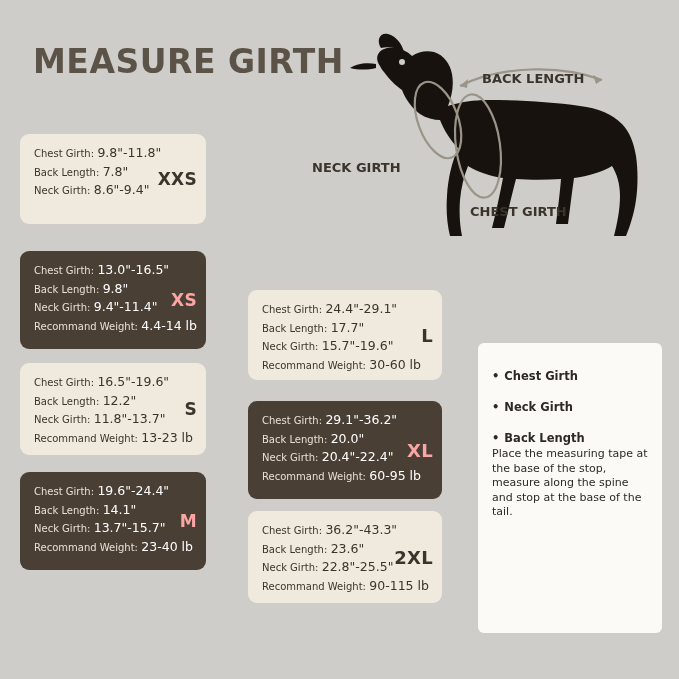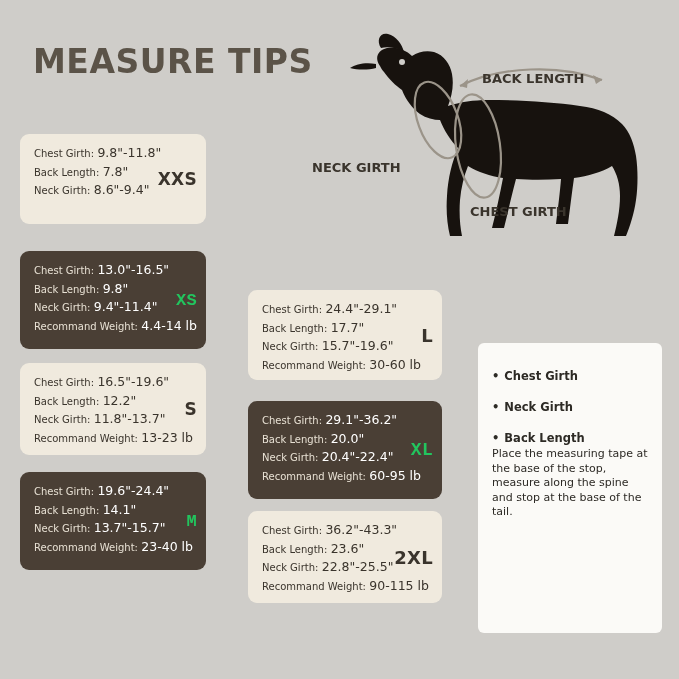--- a/index.html
+++ b/index.html
@@ -64,21 +64,21 @@
   .card.dark .line .val { color: #ffffff; }
   .card .badge {
     position: absolute;
     right: 9px;
     top: 50%;
     transform: translateY(-50%);
     font-weight: bold;
     letter-spacing: 0.3px;
   }
   .card.light .badge { color: #3a342c; }
-  .card.dark .badge { color: #22c55e; font-family: Liberation Mono, monospace; }
+  .card.dark .badge { color: #fca5a5; }
 
   
   #card-xxs { left: 20px;  top: 134px; width: 186px; height: 90px; }
   #card-xs  { left: 20px;  top: 251px; width: 186px; height: 98px; }
   #card-s   { left: 20px;  top: 363px; width: 186px; height: 92px; }
   #card-m   { left: 20px;  top: 472px; width: 186px; height: 98px; }
   #card-l   { left: 248px; top: 290px; width: 194px; height: 90px; }
   #card-xl  { left: 248px; top: 401px; width: 194px; height: 98px; }
   #card-2xl { left: 248px; top: 511px; width: 194px; height: 92px; }
 
@@ -134,21 +134,21 @@
   }
   #label-back-length { left: 482px; top: 71px; }
   #label-neck-girth  { left: 312px; top: 160px; }
   #label-chest-girth { left: 470px; top: 204px; }
 </style>
 </head>
 <body>
 
 <div class="root">
 
-  <div class="title">MEASURE TIPS</div>
+  <div class="title">MEASURE GIRTH</div>
 
   <div id="dog-wrap">
     <svg width="339" height="245" viewBox="0 0 339 245">
       <path fill="#17120e" d="
         M40,38
         C34,30 38,22 47,20
         C56,18 66,22 72,28
         C78,24 86,22 94,24
         C104,27 110,36 112,46
         C114,57 112,68 108,78

